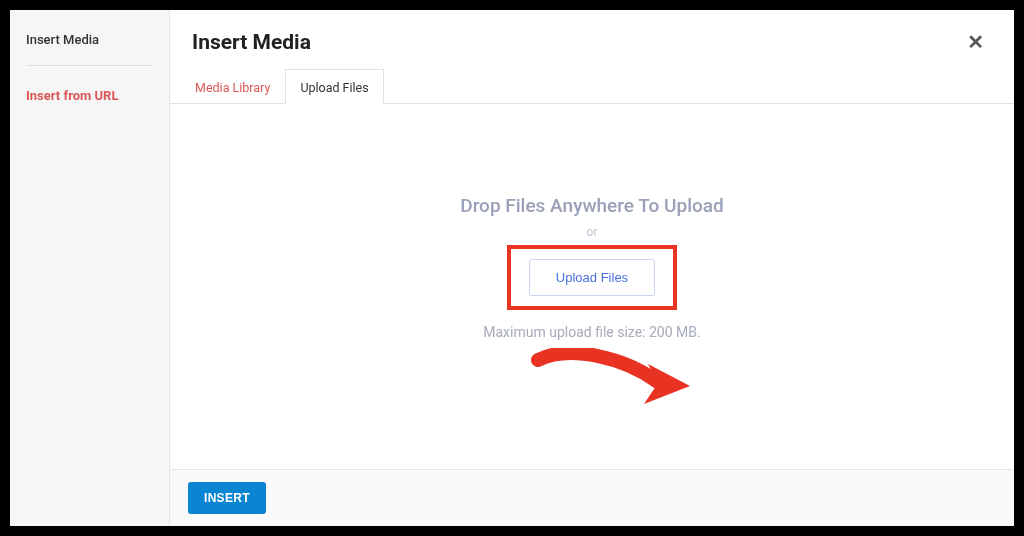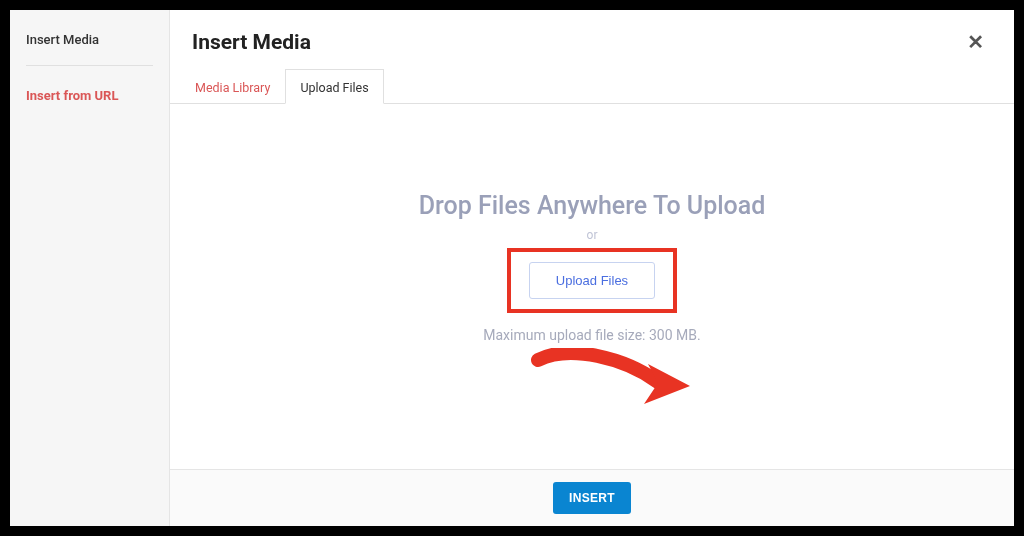--- a/index.html
+++ b/index.html
@@ -89,21 +89,21 @@
     .upload-area {
       flex: 1;
       display: flex;
       flex-direction: column;
       align-items: center;
       justify-content: center;
       padding-bottom: 40px;
       position: relative;
     }
     .drop-text {
-      font-size: 25px;
+      font-size: 19px;
       color: #9aa0b8;
       font-weight: 500;
       margin-bottom: 8px;
     }
     .or-text {
       font-size: 12px;
       color: #c0c4d6;
       margin-bottom: 6px;
     }
     .highlight-box {
@@ -128,21 +128,21 @@
     .arrow-annotation {
       position: absolute;
       left: 360px;
       top: 244px;
       pointer-events: none;
     }
     .footer {
       border-top: 1px solid #e5e5e5;
       padding: 12px 18px;
       display: flex;
-      justify-content: center;
+      justify-content: flex-start;
       background: #fafafa;
     }
     .insert-btn {
       background: #0a85d1;
       color: #fff;
       border: none;
       font-size: 12px;
       font-weight: 700;
       padding: 9px 16px;
       border-radius: 3px;
@@ -169,21 +169,21 @@
       <div class="tab inactive">Media Library</div>
       <div class="tab active">Upload Files</div>
     </div>
 
     <div class="upload-area">
       <div class="drop-text">Drop Files Anywhere To Upload</div>
       <div class="or-text">or</div>
       <div class="highlight-box">
         <button class="select-btn">Upload Files</button>
       </div>
-      <div class="max-text">Maximum upload file size: 300 MB.</div>
+      <div class="max-text">Maximum upload file size: 200 MB.</div>
 
       <svg class="arrow-annotation" width="170" height="70" viewBox="0 0 170 70">
         <path d="M 8 12 C 40 -4, 95 10, 128 34" stroke="#e83323" stroke-width="14" fill="none" stroke-linecap="round"></path>
         <polygon points="118,16 160,38 114,56 128,35" fill="#e83323"></polygon>
       </svg>
     </div>
 
     <div class="footer">
       <button class="insert-btn">INSERT</button>
     </div>

